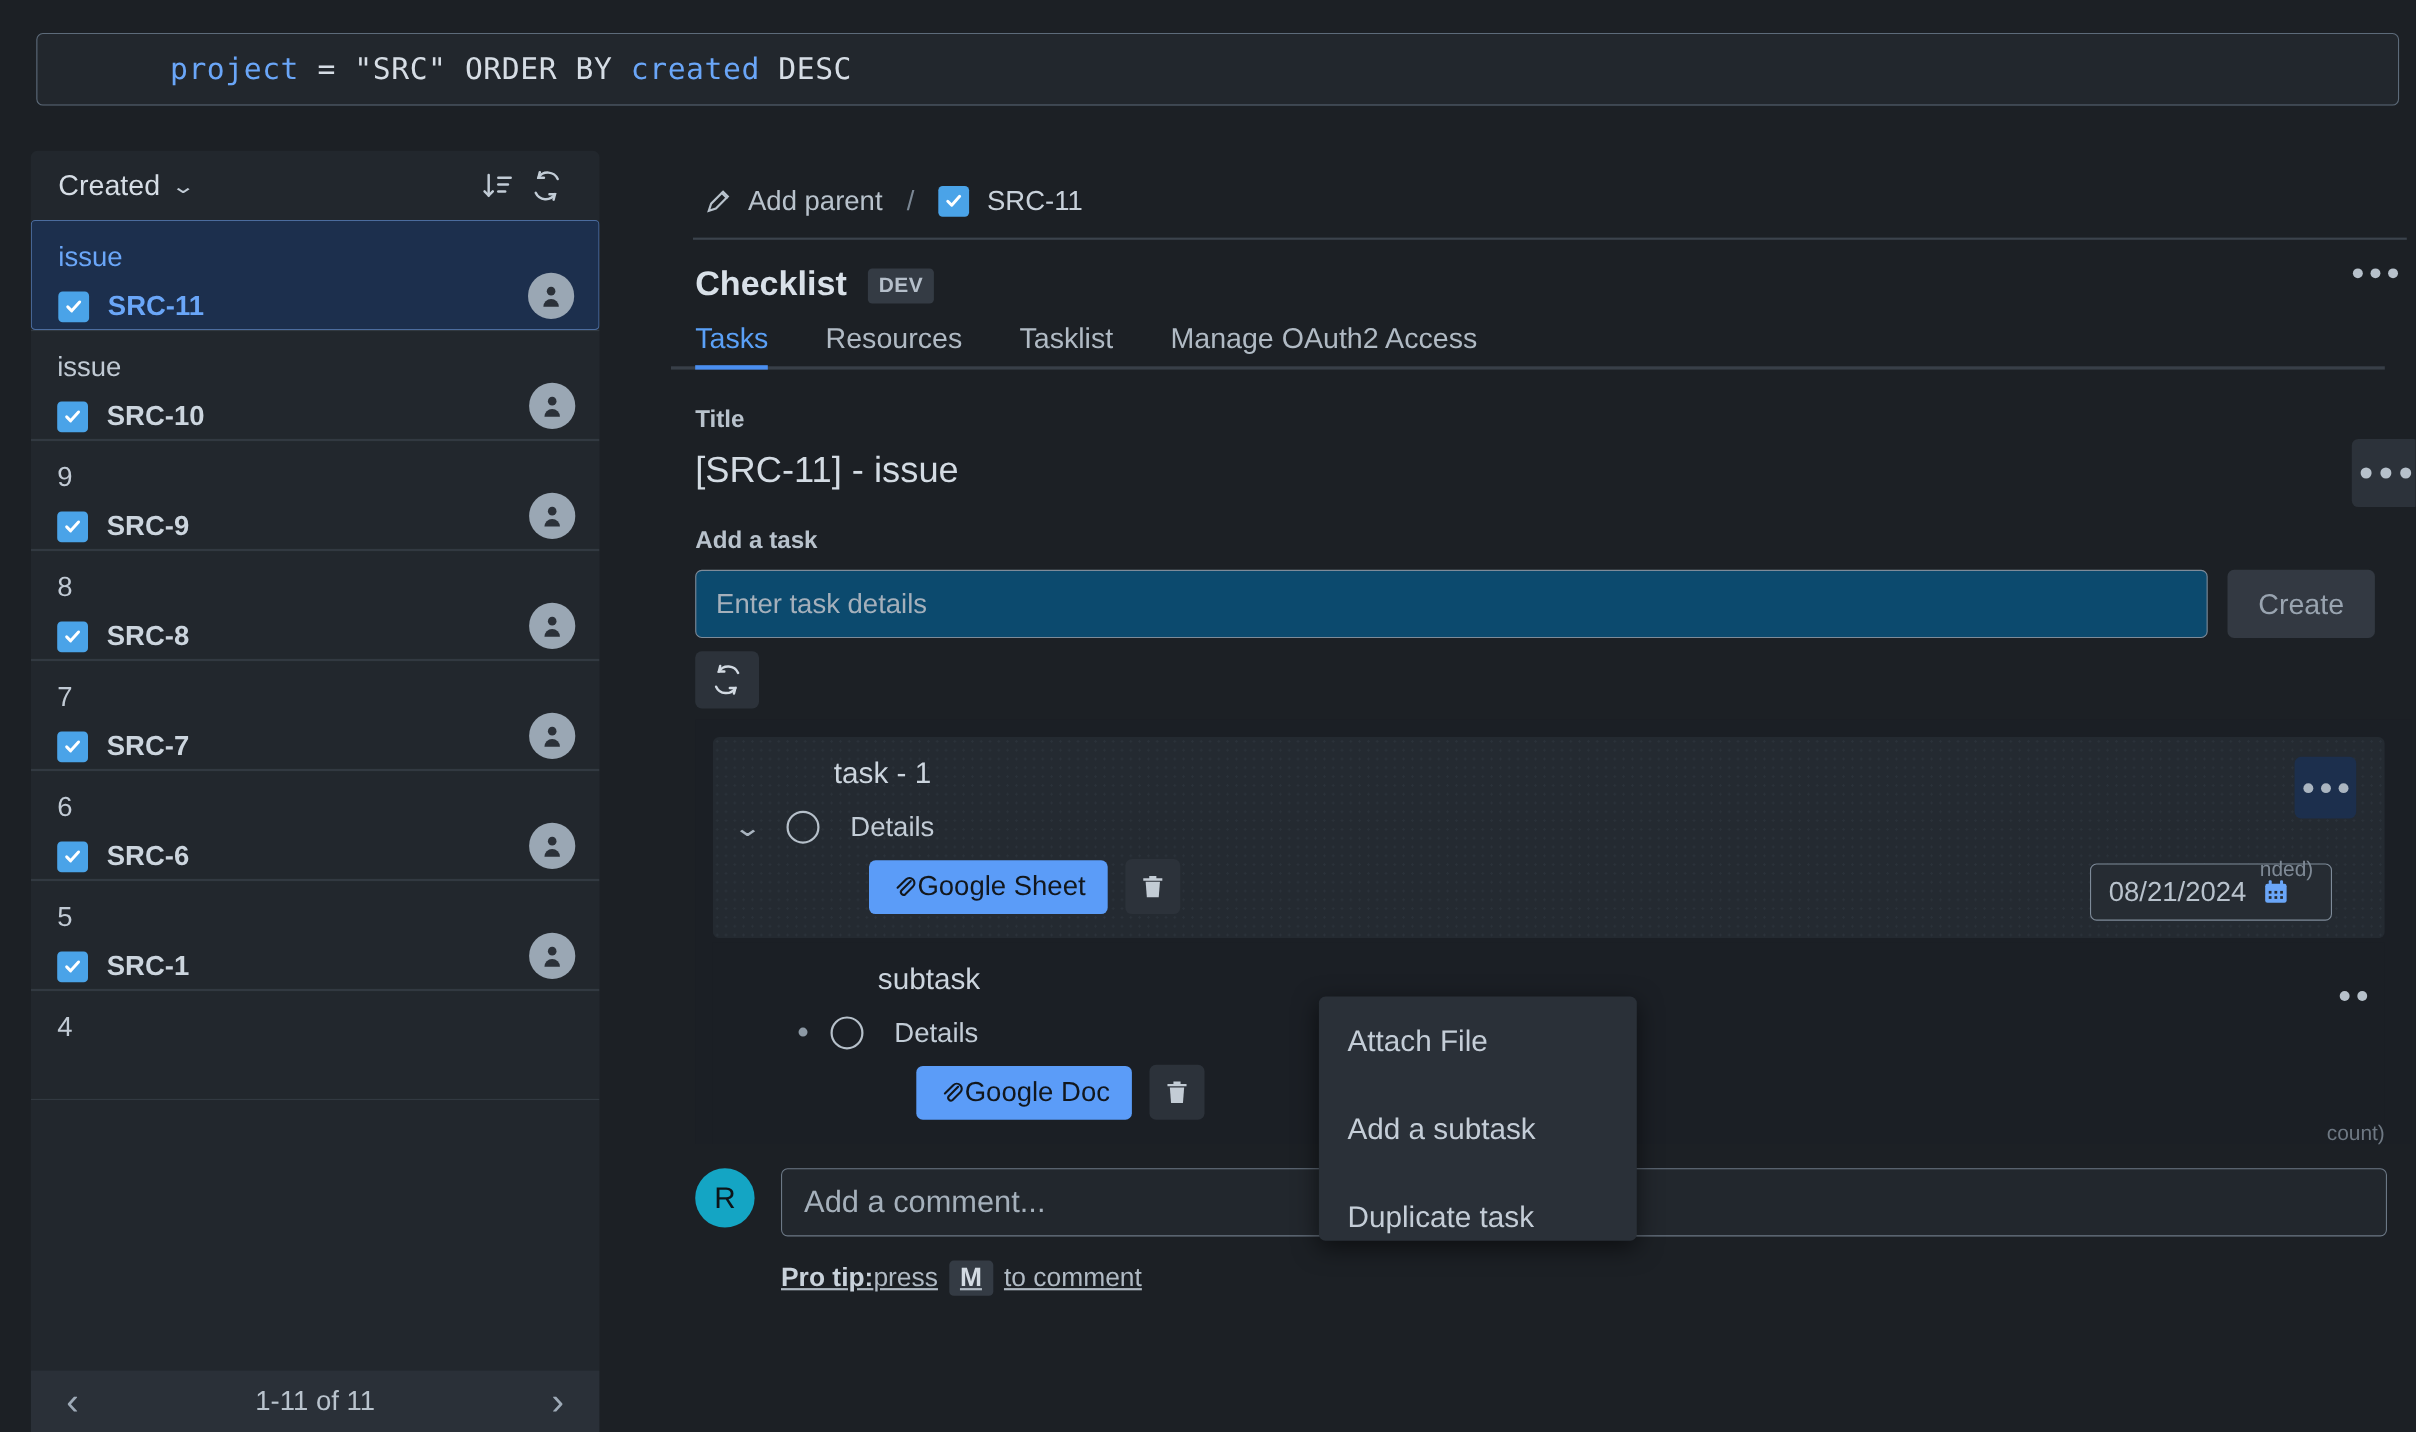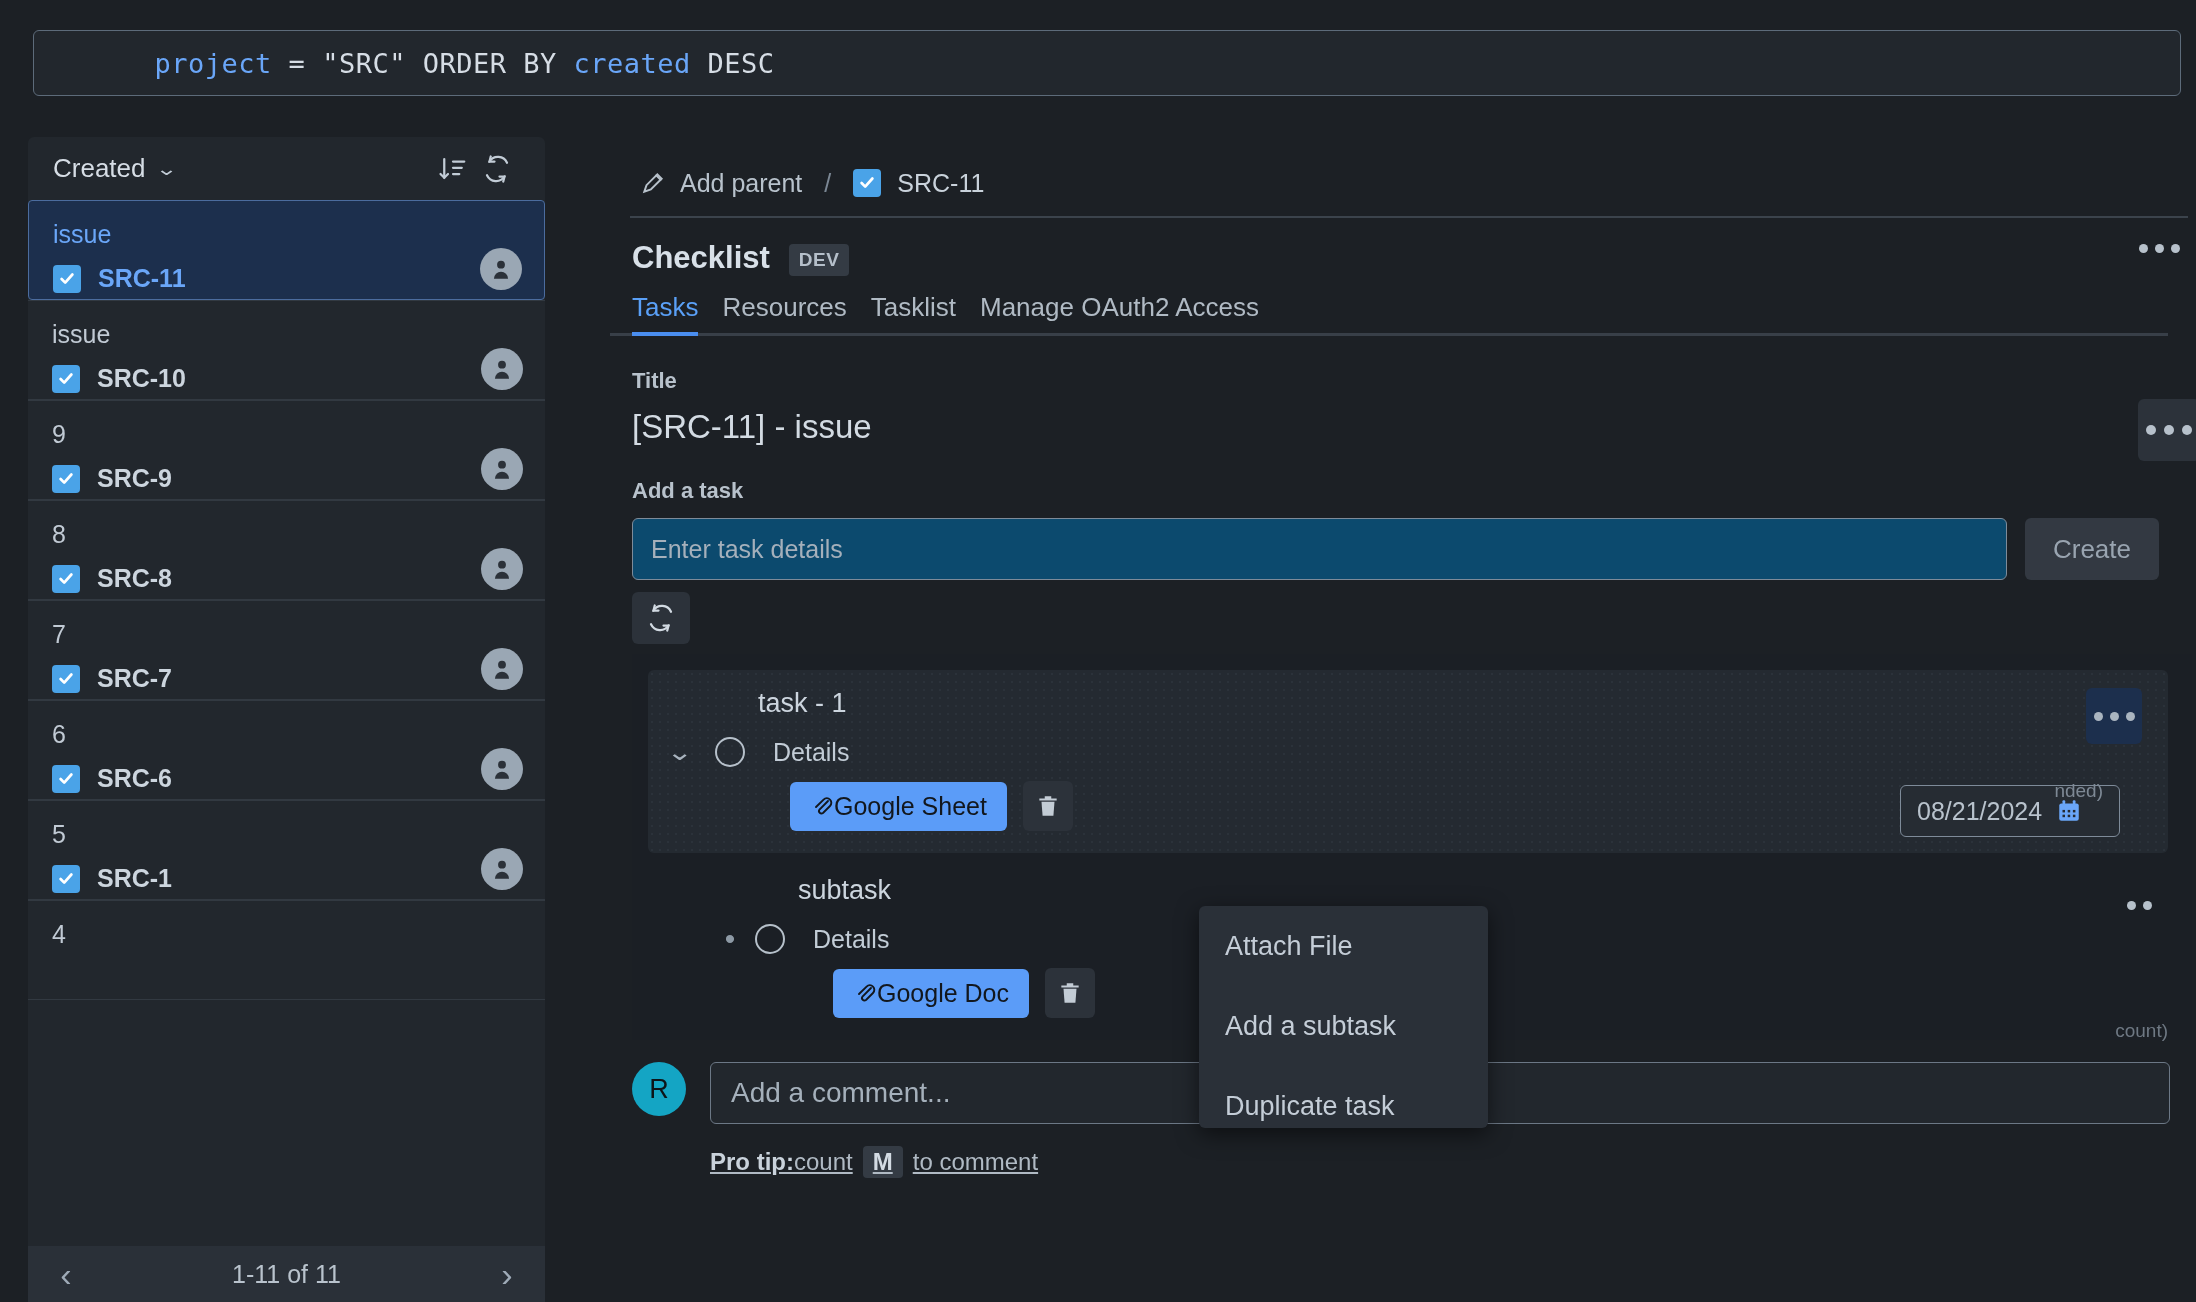--- a/index.html
+++ b/index.html
@@ -144,21 +144,21 @@
     padding: 5px 10px; border-radius: 4px;
     position: relative; top: 4px;
   }
   .panel-kebab {
     position: absolute; right: -10px; top: 26px;
     display: flex; gap: 7px; cursor: pointer;
   }
   .dot { width: 9px; height: 9px; border-radius: 50%; background: #b7c1cb; }
 
   .tabs {
-    display: flex; align-items: flex-end; gap: 24px;
+    display: flex; align-items: flex-end; gap: 52px;
     padding-left: 22px; margin-top: 16px;
     border-bottom: 3px solid #383f48; width: 1558px;
   }
   .tab {
     font-size: 26px; color: #b0bac4; padding-bottom: 10px;
     cursor: pointer; position: relative;
   }
   .tab.active { color: #5aa0f7; }
   .tab.active::after {
     content: ""; position: absolute; left: 0; right: 0; bottom: -3px;
@@ -641,21 +641,21 @@
         <span class="clipped-note2">count)</span>
       </div>
     </div>
 
     <div class="comment-row">
       <span class="comment-avatar">R</span>
       <input class="comment-input" placeholder="Add a comment..." style="">
     </div>
     <div class="protip">
       <b>Pro tip:</b>
-        <span> count </span>
+        <span> press </span>
         <span class="kbd">M</span>
         <span> to comment</span>
     </div>
   </div>
 
   <div class="ctx-menu" id="ctx-menu">
       <div class="ctx-item">Attach File</div>
       <div class="ctx-item">Add a subtask</div>
       <div class="ctx-item">Duplicate task</div>
     </div>

